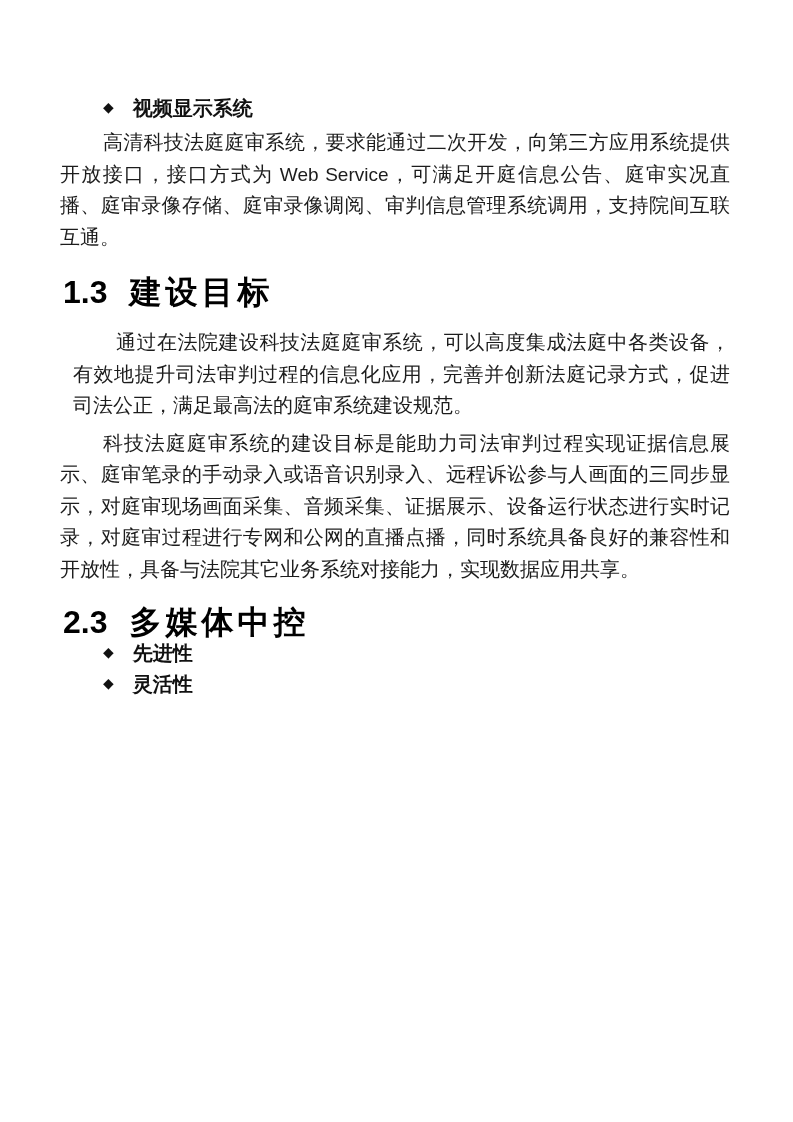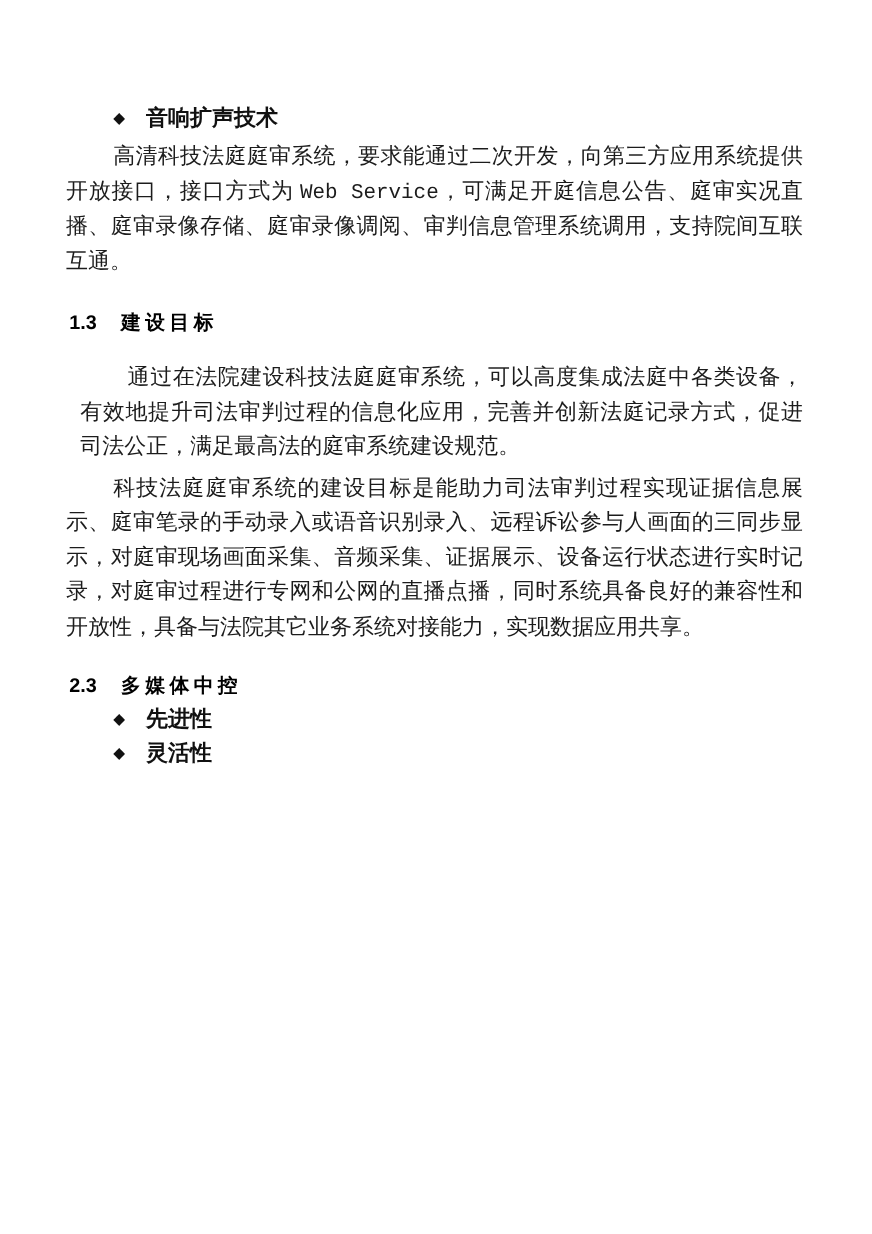--- a/index.html
+++ b/index.html
@@ -20,21 +20,21 @@
   
   .para {
     margin: 0;
     font-size: 20px;
     line-height: 31.5px;
     text-align: justify;
     text-justify: inter-ideograph;
     text-indent: 43px;
   }
   .para .latin {
-    font-family: Liberation Mono, monospace;
+    font-family: Liberation Sans, sans-serif;
     font-size: 19px;
   }
   
   .bullet-row {
     display: flex;
     align-items: center;
     margin: 0 0 0 43px;
     font-family: "Liberation Sans", "DejaVu Sans", sans-serif;
     font-weight: bold;
     font-size: 20px;
@@ -44,21 +44,21 @@
   .bullet-row .marker {
     font-size: 14px;
     margin-right: 19px;
     transform: translateY(-1px);
   }
   
   .heading {
     margin: 0 0 0 3px;
     font-family: "Liberation Sans", "DejaVu Sans", sans-serif;
     font-weight: bold;
-    font-size: 18px;
+    font-size: 32px;
     line-height: 34px;
     color: #000000;
     letter-spacing: 0;
   }
   .heading .num { margin-right: 22px; }
   .heading .title { letter-spacing: 4px; }
 
   
   .m-para1   { margin-top: 8px; }
   .m-h13     { margin-top: 22px; }
@@ -72,21 +72,21 @@
   .m-para6   { margin-top: 4px; }
 </style>
 </head>
 <body>
 
 <div class="page">
   <div class="content">
 
     <div class="bullet-row">
       <span class="marker">◆</span>
-      <span>音响扩声技术</span>
+      <span>视频显示系统</span>
     </div>
 
     <p class="para m-para1"><span>高清科技法庭庭审系统，要求能通过二次开发，向第三方应用系统提供开放接口，接口方式为 </span><span class="latin">Web Service</span><span>，可满足开庭信息公告、庭审实况直播、庭审录像存储、庭审录像调阅、审判信息管理系统调用，支持院间互联互通。</span></p>
 
     <h2 class="heading m-h13"><span class="num">1.3</span><span class="title">建设目标</span></h2>
 
     <p class="para m-para2">通过在法院建设科技法庭庭审系统，可以高度集成法庭中各类设备，有效地提升司法审判过程的信息化应用，完善并创新法庭记录方式，促进司法公正，满足最高法的庭审系统建设规范。</p>
 
     <p class="para m-para3">科技法庭庭审系统的建设目标是能助力司法审判过程实现证据信息展示、庭审笔录的手动录入或语音识别录入、远程诉讼参与人画面的三同步显示，对庭审现场画面采集、音频采集、证据展示、设备运行状态进行实时记录，对庭审过程进行专网和公网的直播点播，同时系统具备良好的兼容性和开放性，具备与法院其它业务系统对接能力，实现数据应用共享。</p>
 

